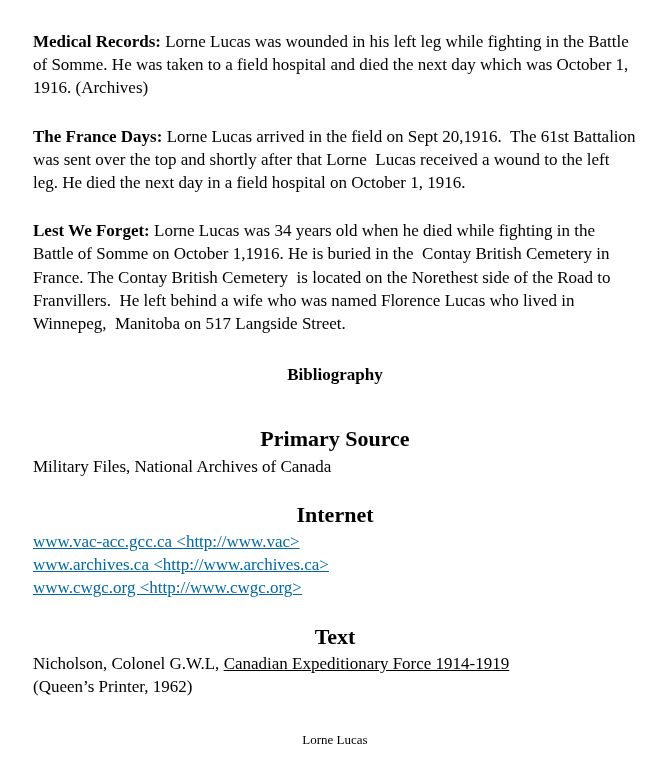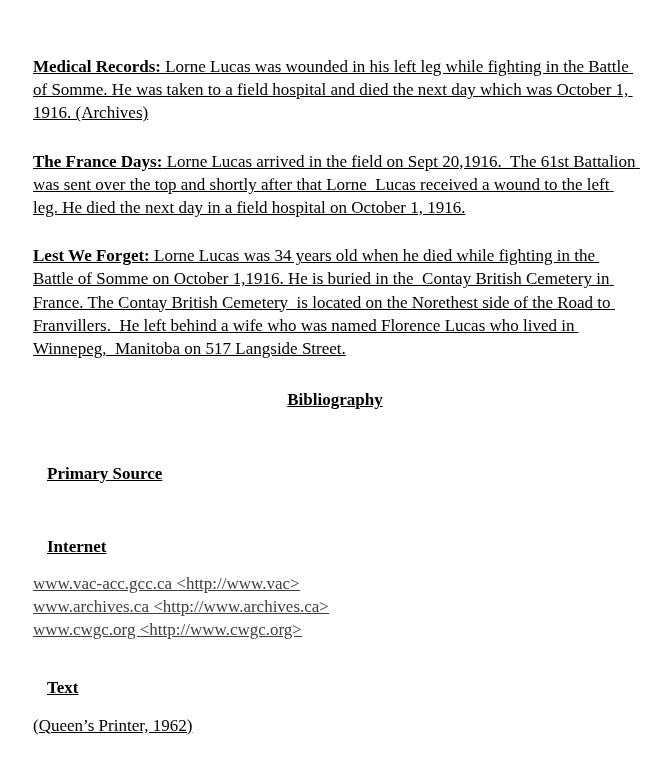--- a/index.html
+++ b/index.html
@@ -13,22 +13,21 @@
     font-family: "Liberation Serif", "DejaVu Serif", serif;
     color: #000000;
     overflow: hidden;
   }
 
   .page {
     position: relative;
     width: 670px;
     height: 760px;
     box-sizing: border-box;
-    padding: 55px 33px 0 33px;
-    text-decoration: underline;
+    padding: 30px 33px 0 33px;
   }
 
   .body-block {
     font-size: 17px;
     line-height: 23.2px;
     text-align: left;
     margin: 0;
     padding: 0;
     white-space: pre-wrap;
   }
@@ -42,55 +41,56 @@
   .biblio-title {
     font-size: 17px;
     line-height: 23.2px;
     font-weight: bold;
     text-align: center;
     margin: 16px;
     padding: 0;
   }
 
   .section-head {
-    font-size: 17px;
+    font-size: 22px;
     line-height: 23.2px;
     font-weight: bold;
-    margin: 14px;
+    margin: 4px;
     padding: 0;
+    text-align: center;
   }
 
   .section-line {
     font-size: 17px;
     line-height: 23.2px;
     margin: 0;
     padding: 0;
     white-space: pre-wrap;
   }
 
   .link-line {
     font-size: 17px;
     line-height: 23.2px;
     margin: 0;
     padding: 0;
-    color: #404040;
+    color: #0369a1;
     text-decoration: underline;
     white-space: pre-wrap;
     display: block;
     width: max-content;
     cursor: pointer;
   }
 
   .book-title {
     text-decoration: underline;
   }
 
   .footer {
-    text-align: right;
-    font-size: 17px;
+    text-align: center;
+    font-size: 13px;
     line-height: 23.2px;
     margin: 0;
     padding: 0;
   }
 
   .spacer-sm { height: 12px; }
   .spacer-md { height: 21px; }
   .spacer-xl { height: 30px; }
 </style>
 </head>
@@ -104,30 +104,32 @@
 
   <p class="body-block"><span class="lead">Lest We Forget:</span><span> Lorne Lucas was 34 years old when he died while fighting in the Battle of Somme on October 1,1916. He is buried in the  Contay British Cemetery in France. The Contay British Cemetery  is located on the Norethest side of the Road to Franvillers.  He left behind a wife who was named Florence Lucas who lived in Winnepeg,  Manitoba on 517 Langside Street.</span></p>
 
   <div class="spacer-sm"></div>
 
   <p class="biblio-title">Bibliography</p>
 
   <div class="spacer-md"></div>
 
   <p class="section-head">Primary Source</p>
+  <p class="section-line">Military Files, National Archives of Canada</p>
 
   <div class="spacer-md"></div>
 
   <p class="section-head">Internet</p>
   <a class="link-line">www.vac-acc.gcc.ca &lt;http://www.vac&gt;</a>
   <a class="link-line">www.archives.ca &lt;http://www.archives.ca&gt;</a>
   <a class="link-line">www.cwgc.org &lt;http://www.cwgc.org&gt;</a>
 
   <div class="spacer-md"></div>
 
   <p class="section-head">Text</p>
+  <p class="section-line"><span>Nicholson, Colonel G.W.L, </span><span class="book-title">Canadian Expeditionary Force 1914-1919</span></p>
   <p class="section-line">(Queen’s Printer, 1962)</p>
 
   <div class="spacer-xl"></div>
 
   <p class="footer">Lorne Lucas</p>
 
 </div>
 
 </body></html>

